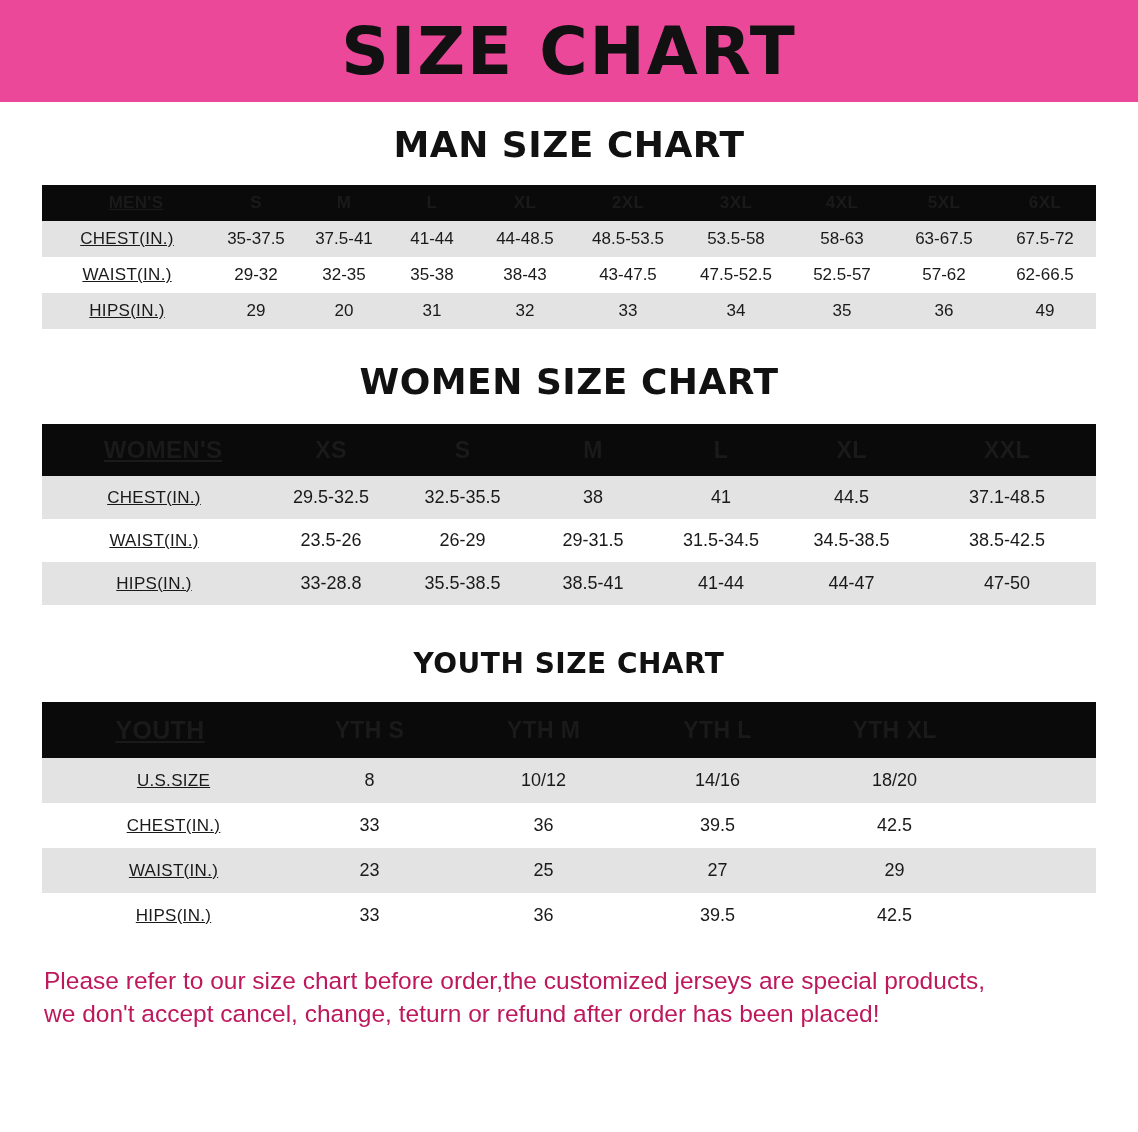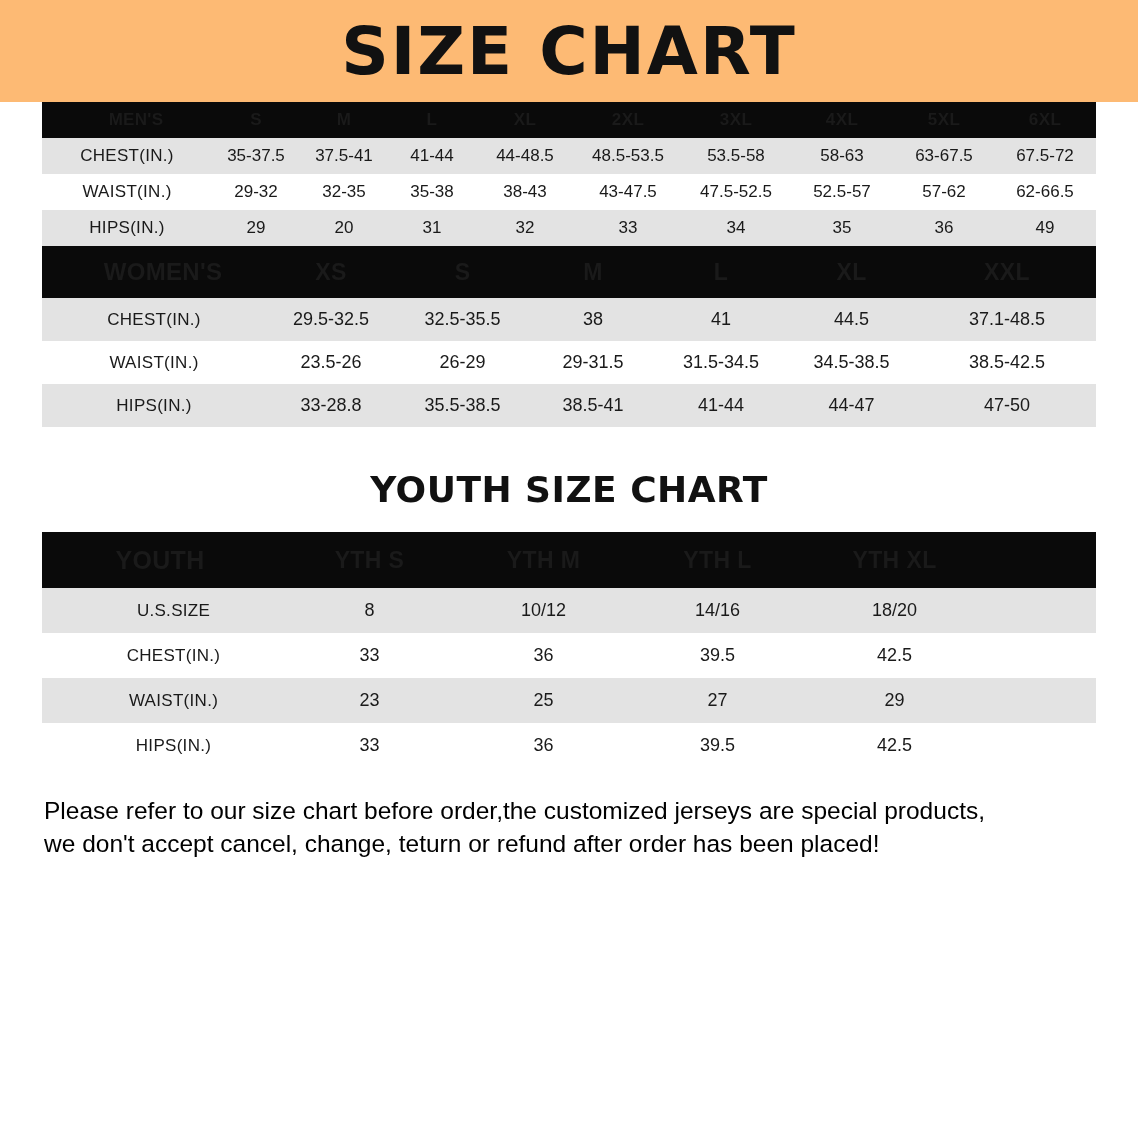--- a/index.html
+++ b/index.html
@@ -17,21 +17,21 @@
   .page {
     position: relative;
     width: 1138px;
     height: 1132px;
     background: #ffffff;
   }
 
   
   .banner {
     height: 102px;
-    background: #fdba74;
+    background: #ec4899;
     display: flex;
     align-items: center;
     justify-content: center;
   }
   .banner-title {
     font-family: "DejaVu Sans", sans-serif;
     font-weight: bold;
     font-size: 66px;
     letter-spacing: 2px;
     color: #111111;
@@ -51,21 +51,21 @@
     font-size: 36px;
     margin-top: 22px;
     margin-bottom: 20px;
   }
   .title-women {
     font-size: 36px;
     margin-top: 32px;
     margin-bottom: 22px;
   }
   .title-youth {
-    font-size: 36px;
+    font-size: 28px;
     margin-top: 42px;
     margin-bottom: 22px;
   }
 
   
   .table-wrap {
     margin: 0 42px;
   }
   table.sizetable {
     width: 1054px;
@@ -100,51 +100,53 @@
     font-size: 17px;
     color: #1a1a1a;
     font-family: "Liberation Sans", sans-serif;
   }
   .row-shade td { background: #e3e3e3; }
   .row-plain td { background: #ffffff; }
   .sizetable tbody td.first {
     text-align: center;
     font-size: 17px;
     letter-spacing: 0.3px;
+    text-decoration: underline;
   }
 
   
   .women .hdr-row td { height: 52px; font-size: 23px; }
   .women .hdr-row td.first { font-size: 24px; }
   .women tbody td { height: 43px; font-size: 18px; }
 
   
   .youth .hdr-row td { height: 56px; font-size: 23px; }
   .youth .hdr-row td.first { font-size: 25px; }
   .youth tbody td { height: 45px; font-size: 18px; padding-left: 45px; }
 
   
   .note {
     margin: 26px 44px 0 44px;
-    color: #000000;
+    color: #be185d;
     font-family: "Liberation Sans", sans-serif;
     font-size: 24.5px;
     line-height: 1.35;
     text-align: left;
   }
 </style>
 </head>
 <body>
 
 <div class="page">
 
   <div class="banner">
     <div class="banner-title">SIZE CHART</div>
   </div>
 
+  <div class="section-title title-man">MAN SIZE CHART</div>
   <div class="table-wrap">
     <table class="sizetable man">
       <colgroup>
         <col style="width:170px">
         <col style="width:88px">
           <col style="width:88px">
           <col style="width:88px">
         <col style="width:98px">
           <col style="width:108px">
           <col style="width:108px">
@@ -198,20 +200,21 @@
           <td>33</td>
           <td>34</td>
           <td>35</td>
           <td>36</td>
           <td>49</td>
         </tr>
       </tbody>
     </table>
   </div>
 
+  <div class="section-title title-women">WOMEN SIZE CHART</div>
   <div class="table-wrap">
     <table class="sizetable women">
       <colgroup>
         <col style="width:224px">
         <col style="width:130px">
           <col style="width:133px">
           <col style="width:128px">
         <col style="width:128px">
           <col style="width:133px">
           <col style="width:178px">

